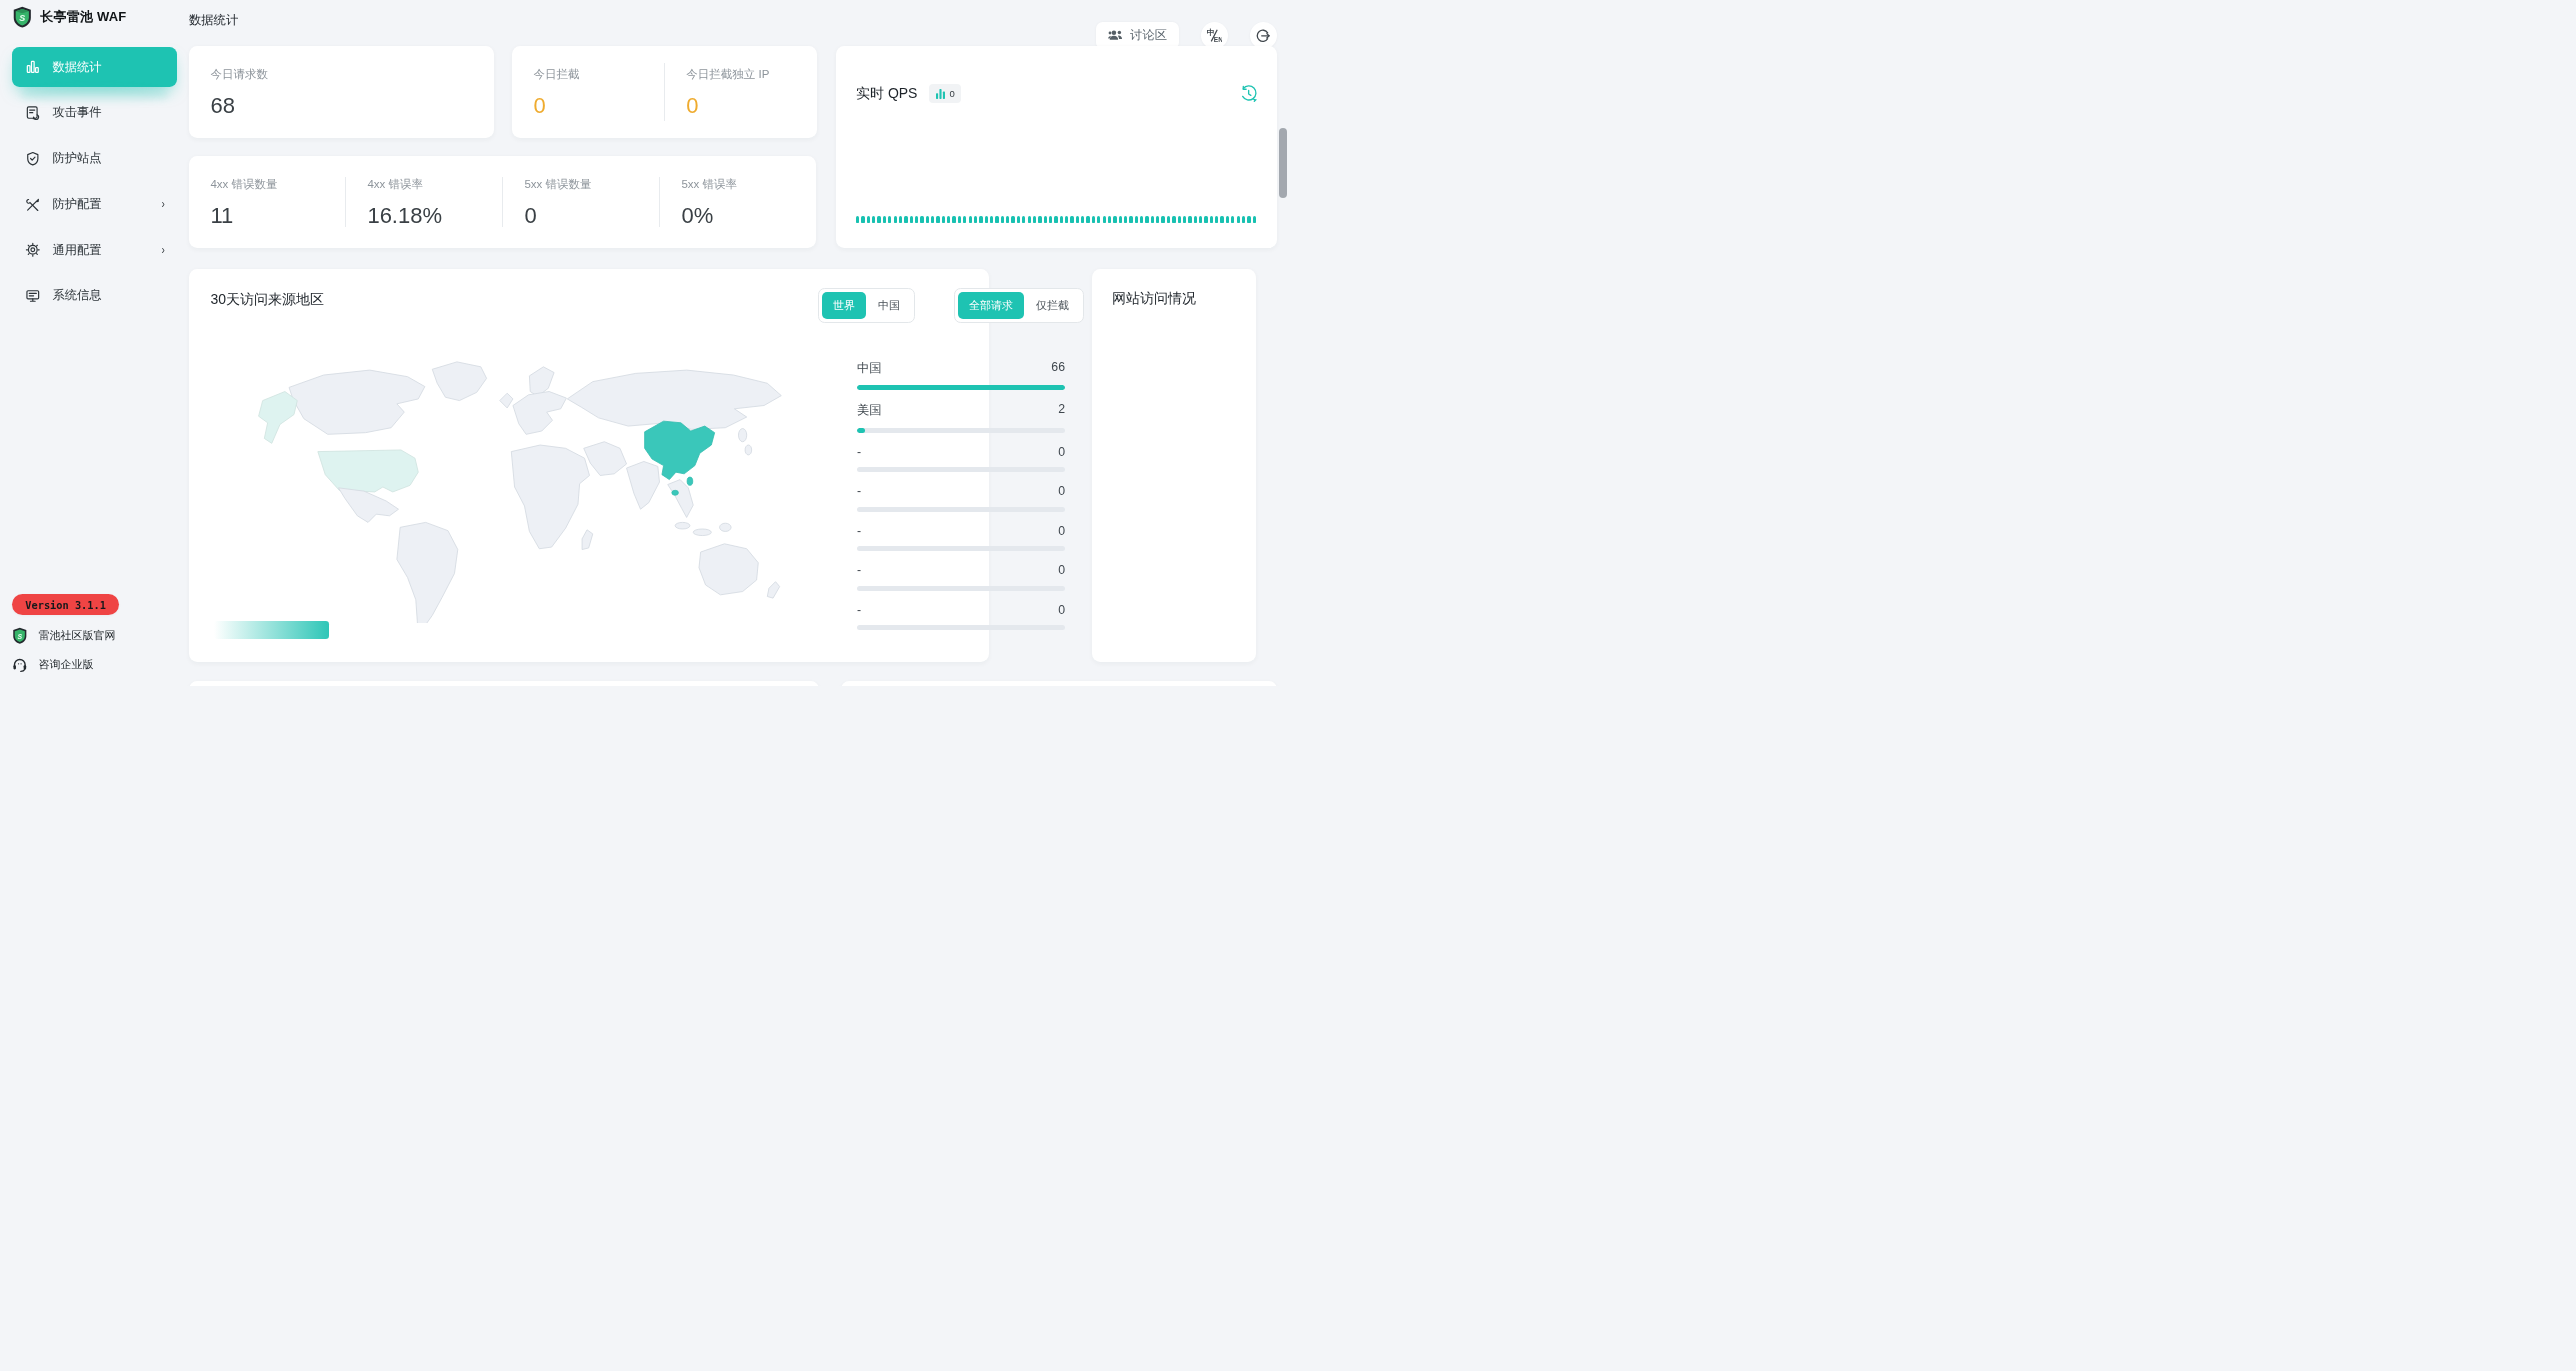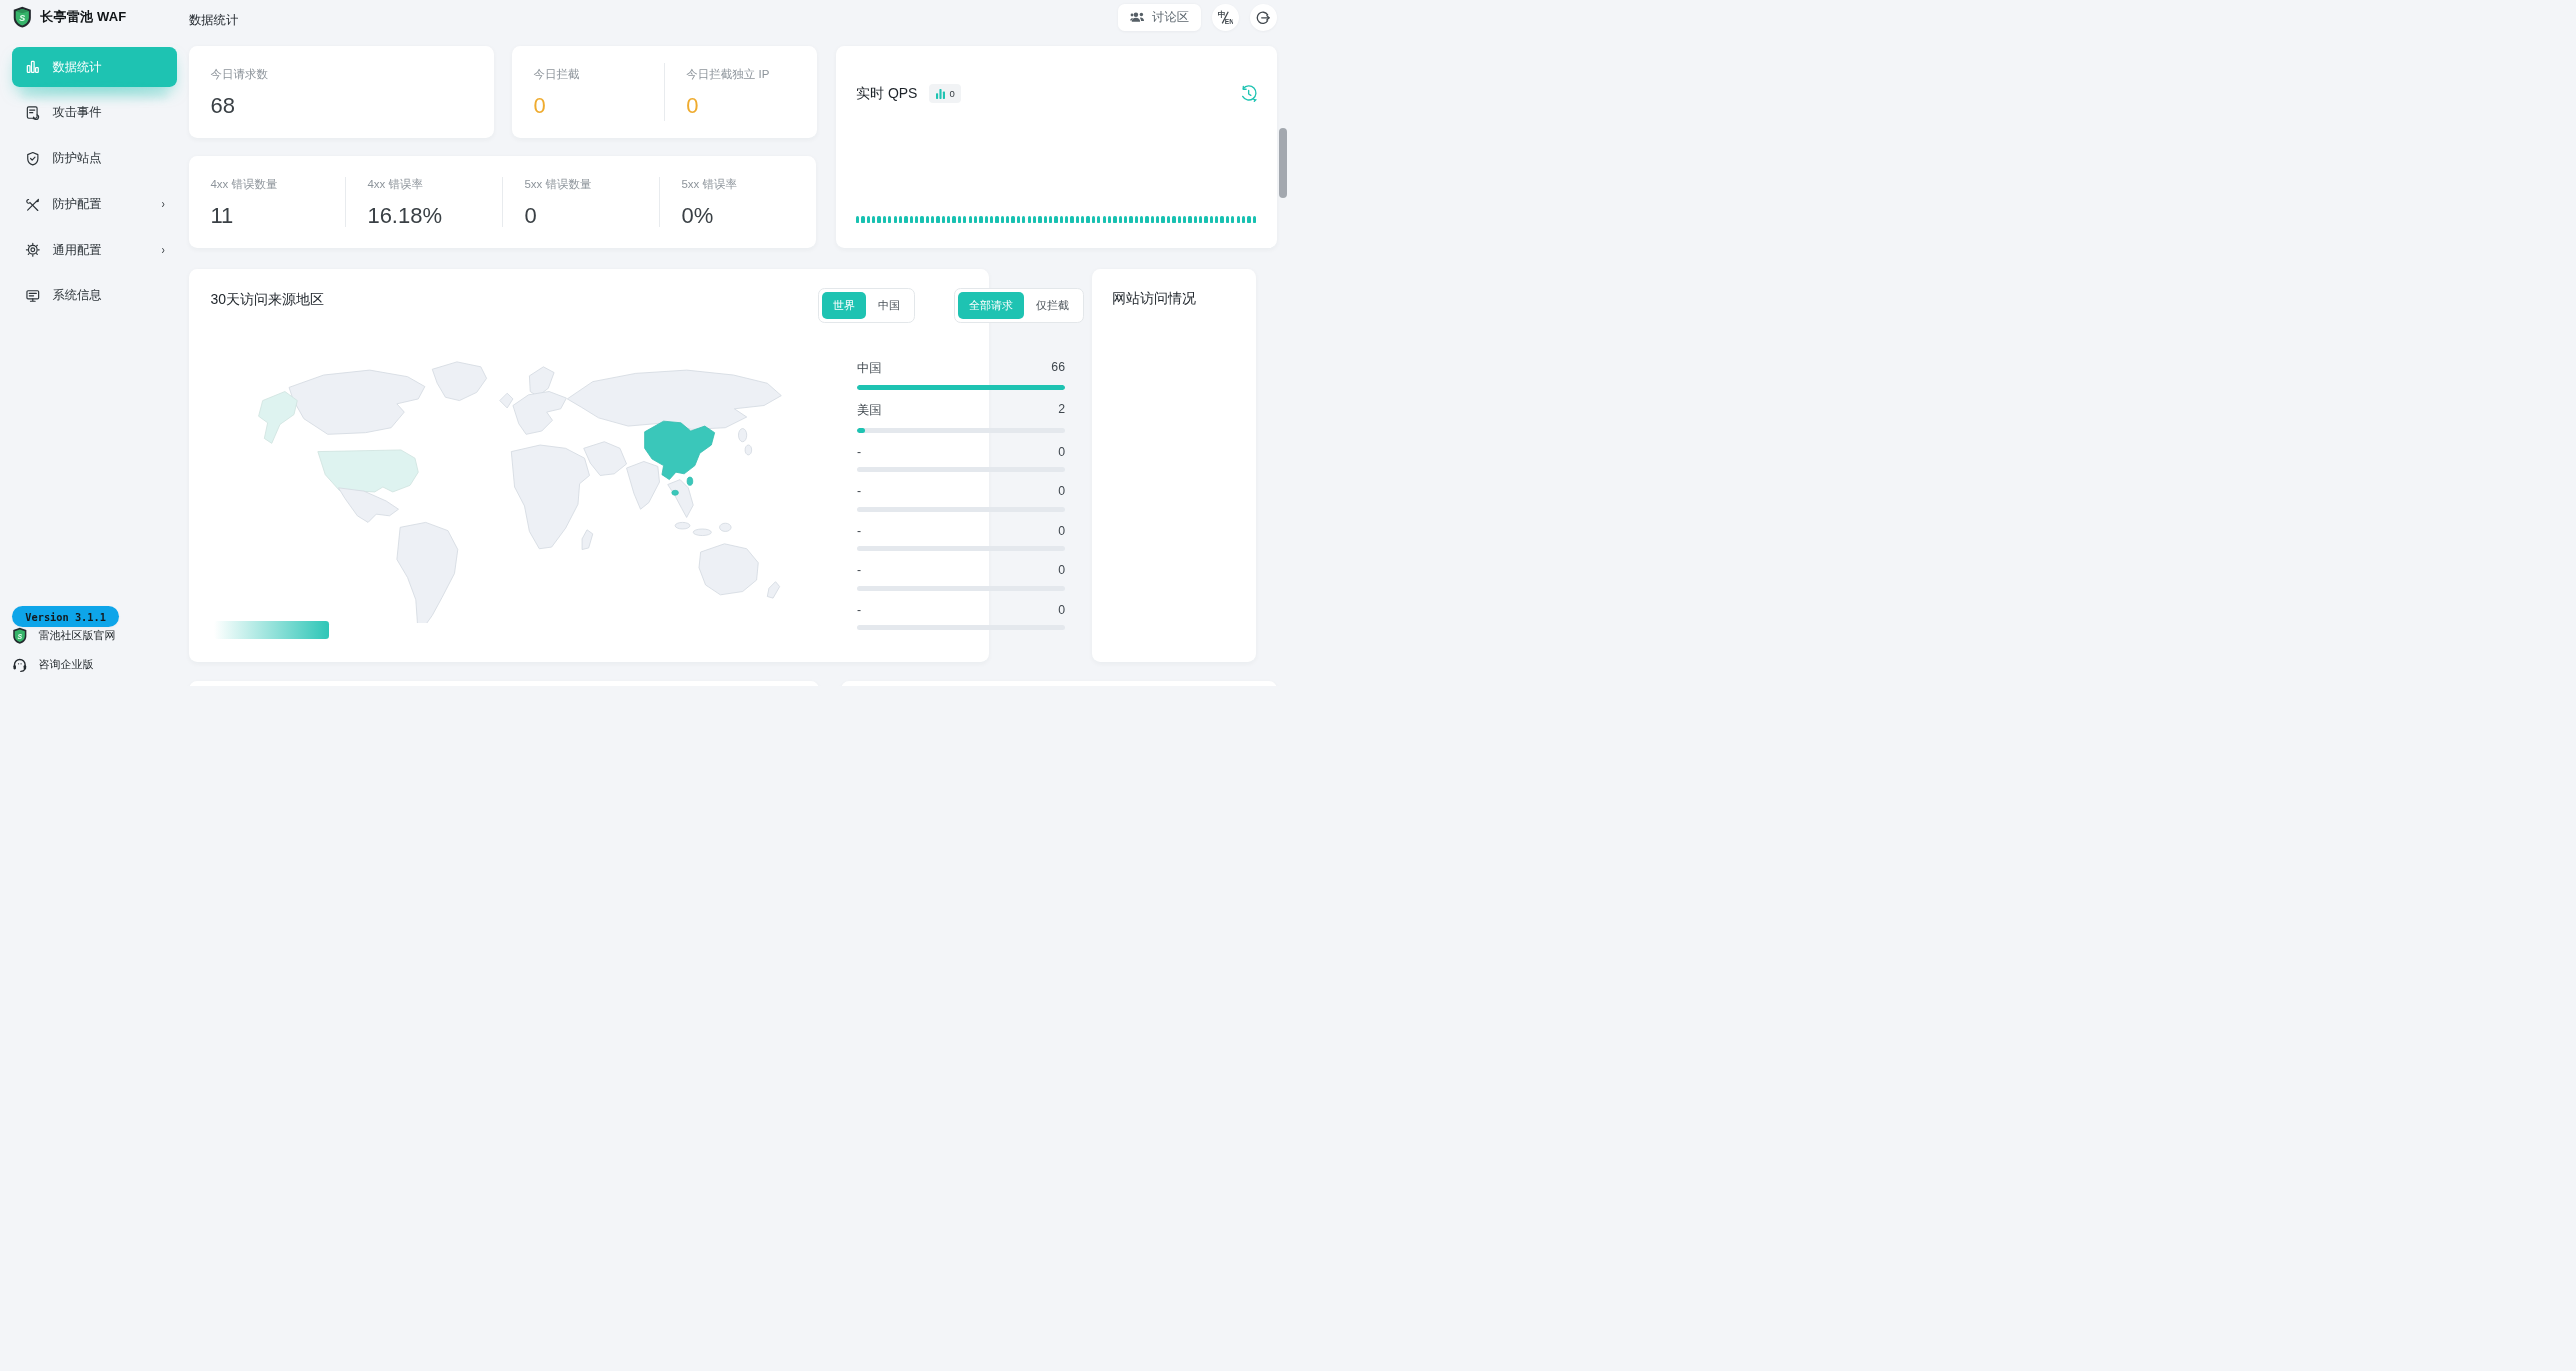--- a/index.html
+++ b/index.html
@@ -8,37 +8,37 @@
     font-family:"Liberation Sans","DejaVu Sans",sans-serif;
     background:#f3f5f8; color:#3a4045; overflow:hidden;
   }
   #page { position:relative; width:1288px; height:686px; background:#f3f5f8; }
 
   
   .topbar { position:absolute; left:0; top:0; width:1288px; height:38px; }
   .brand { position:absolute; left:12.3px; top:5.8px; display:flex; align-items:center; gap:7.4px; }
   .brand-title { font-size:13px; font-weight:bold; color:#101417; letter-spacing:0.2px; }
   .breadcrumb { position:absolute; left:189px; top:11.5px; font-size:12.3px; color:#20262c; }
-  .topbar-right { position:absolute; right:11.5px; top:4px; display:flex; align-items:center; gap:11px; }
+  .topbar-right { position:absolute; right:11.5px; top:22px; display:flex; align-items:center; gap:22px; }
   .forum-btn { display:flex; align-items:center; gap:6.6px; background:#fff; border:none; border-radius:6.6px;
     height:27px; padding:0 11.5px; font-size:12.3px; color:#5b656d; cursor:pointer;
     box-shadow:0 0.8px 2.5px rgba(30,40,50,.05); font-family:inherit; }
   .circle-btn { width:27px; height:27px; border-radius:50%; background:#fff; border:none; cursor:pointer;
     display:flex; align-items:center; justify-content:center; box-shadow:0 0.8px 2.5px rgba(30,40,50,.05); color:#454d54; }
 
   
   .sidebar { position:absolute; left:0; top:38px; width:189px; height:649px; }
   .side-item { position:relative; margin:0 12.3px 5.8px 12.3px; height:40px; border-radius:7.4px;
     display:flex; align-items:center; gap:11.5px; padding:0 13px; font-size:12.3px; color:#2c3338; cursor:pointer; }
   .side-item .chev { position:absolute; right:11.5px; font-size:12.3px; color:#3a4045; transform:scale(.8,1.1); }
   .side-item.active { background:#1ec3b2; color:#fff; box-shadow:0 8.2px 15px -5px rgba(30,195,178,.55); }
   .side-item.active::after { content:""; position:absolute; left:8.2px; right:8.2px; top:100%; height:18px;
     background:linear-gradient(180deg,rgba(30,195,178,.22),rgba(30,195,178,0)); border-radius:50%; filter:blur(3.3px); }
   .side-item svg { flex:0 0 auto; }
-  .version-pill { position:absolute; left:12.3px; top:568px; background:#0ea5e9; border-radius:11.5px; height:21.4px;
+  .version-pill { position:absolute; left:12.3px; top:556px; background:#ef4444; border-radius:11.5px; height:21.4px;
     padding:0 13px; display:flex; align-items:center; font-family:"DejaVu Sans Mono","Liberation Mono",monospace;
     font-size:10.3px; font-weight:bold; color:#14181b; box-shadow:0 0.8px 2.5px rgba(30,40,50,.05); }
   .side-link { position:absolute; left:12.3px; display:flex; align-items:center; gap:10.7px; font-size:11px;
     color:#1d2327; cursor:pointer; }
 
   
   .card { position:absolute; background:#fff; border-radius:8.2px; box-shadow:0 1.6px 5px rgba(25,35,45,.045); }
   .stat-label { font-size:11.5px; color:#8d949b; }
   .stat-value { font-size:22px; color:#3a4045; margin-top:11.5px; }
   .stat-value.orange { color:#efab2e; }

